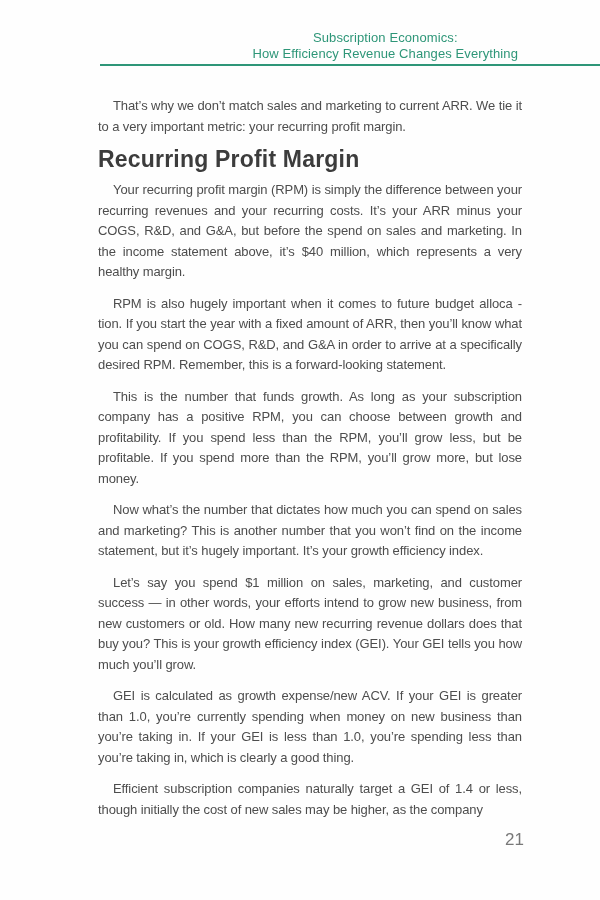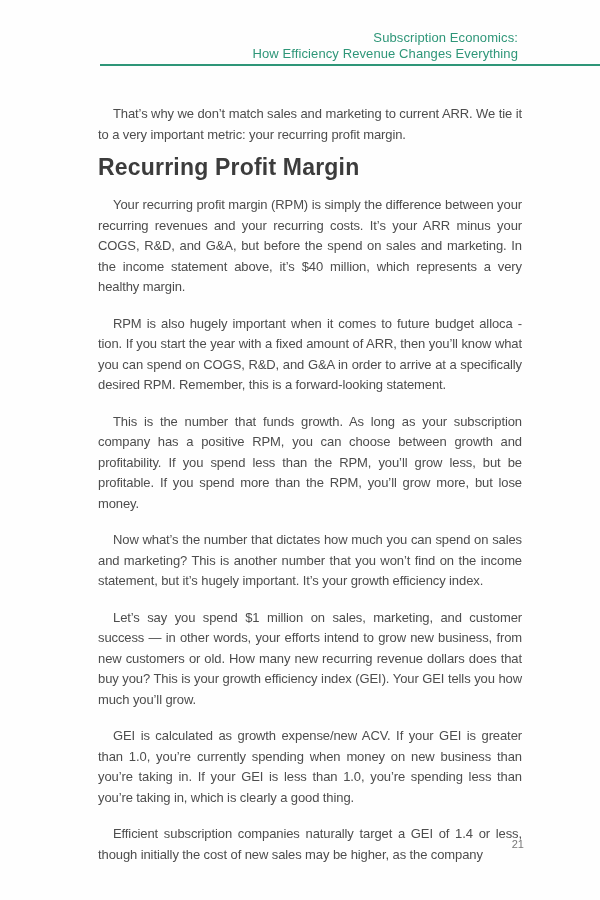--- a/index.html
+++ b/index.html
@@ -12,21 +12,21 @@
   .page{
     position:relative;
     width:600px;height:900px;
     background:#fefefe;
     overflow:hidden;
     font-family:"Liberation Sans", sans-serif;
   }
   .running-head{
     position:absolute;
     top:30px;right:82px;
-    text-align:right;
+    text-align:center;
     color:var(--accent);
     font-size:13px;
     line-height:15.5px;
     letter-spacing:0.1px;
   }
   .header-rule{
     position:absolute;
     top:64px;left:100px;
     width:500px;height:2px;
     background:var(--accent);
@@ -35,36 +35,36 @@
     position:absolute;
     top:88px;left:98px;
     width:424px;
     color:var(--body-text);
     font-size:13px;
     line-height:20.5px;
     text-align:justify;
     letter-spacing:-0.1px;
   }
   .para{
-    margin:16px 0 11px 0;
+    margin:8px 0 11px 0;
     text-indent:15px;
   }
   .section-heading{
     margin:4px 0 9px 0;
     font-size:23px;
     font-weight:bold;
     color:var(--heading-text);
     text-align:left;
     letter-spacing:0.2px;
     line-height:23px;
   }
   .page-number{
     position:absolute;
     right:76px;bottom:50px;
-    font-size:11px;
+    font-size:17px;
     color:var(--page-number);
   }
 </style>
 </head>
 <body>
 
 <div class="page">
 
   <div class="running-head">
     <div>Subscription Economics:</div>

